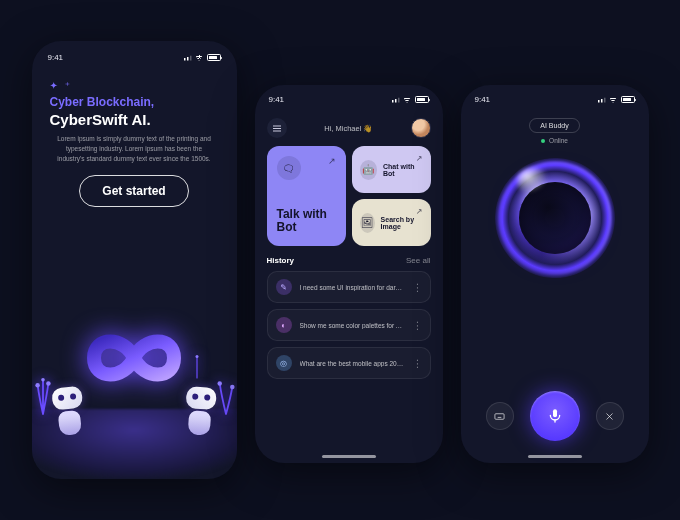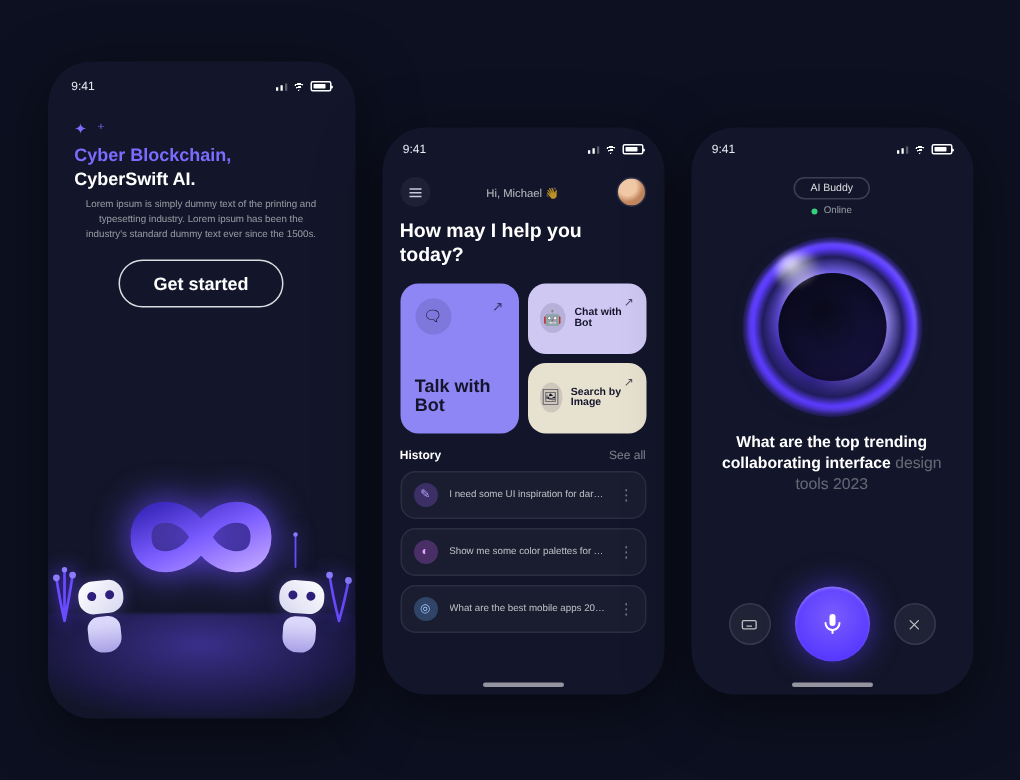--- a/index.html
+++ b/index.html
@@ -38,21 +38,21 @@
     clip-path: polygon(0 0, 100% 0, 50% 100%);
   }
   .batt { width:14px; height:7px; border:1px solid #fff; border-radius:1.5px; position:relative; }
   .batt::after{content:"";position:absolute;right:-2px;top:1.5px;width:1.5px;height:2px;background:#fff;border-radius:0 1px 1px 0;}
   .batt::before{content:"";position:absolute;inset:1px 3px 1px 1px;background:#fff;border-radius:.5px;}
 
   
   .p1-content { padding: 6px 18px 0; }
   .sparkle { color:#7a6cff; font-size:10px; letter-spacing:2px; margin-bottom:4px;}
   .tagline { color:#7a6cff; font-weight:600; font-size:12px; margin-bottom:2px; }
-  .title { font-weight:800; font-size:12px; margin-bottom:6px; }
+  .title { font-weight:800; font-size:15px; margin-bottom:6px; }
   .desc { font-size:6.5px; line-height:1.5; color:rgba(255,255,255,.55); text-align:center; padding:0 6px; margin-bottom:12px;}
   .cta { display:block; margin:0 auto; border:1px solid rgba(255,255,255,.85); background:transparent; color:#fff; font-size:12px; font-weight:600; padding:8px 22px; border-radius:20px; cursor:pointer; }
   .p1-art { position:absolute; left:0; right:0; bottom:0; height:220px; }
   .ground { position:absolute; bottom:0; left:-10%; right:-10%; height:70px; background:radial-gradient(ellipse at 50% 30%, #3a2f8a 0%, #1a1840 60%, transparent 75%); filter:blur(1px);}
   .ribbon { position:absolute; left:50%; top:45%; width:120px; height:80px; transform:translate(-50%,-50%);}
   .ribbon svg { width:100%; height:100%; filter: drop-shadow(0 0 12px #6a4cff);}
   .bot { position:absolute; width:46px; height:56px; }
   .bot.left { left:14px; bottom:36px; transform:rotate(-6deg);}
   .bot.right { right:14px; bottom:36px; transform:scaleX(-1) rotate(-4deg);}
   .bot-head { width:30px; height:22px; background:linear-gradient(135deg,#fff,#d7d7f0); border-radius:10px; margin:0 auto; position:relative; box-shadow:0 0 10px rgba(130,100,255,.4);}
@@ -196,21 +196,20 @@
       <span class="batt"></span>
     </div>
   </div>
   <div class="p2-bar">
     <div class="menu-btn">
         <span></span>
       </div>
     <div class="greet">Hi, Michael 👋</div>
     <div class="avatar"></div>
   </div>
-  <div class="prompt">How may I help you today?</div>
   <div class="cards">
     <div class="card-lg">
       <div class="ic-circ">🗨</div>
       <span class="c-arrow">↗</span>
       <div class="c-lg-txt">Talk with Bot</div>
     </div>
     <div class="card-sm">
       <div class="ic-circ">🤖</div>
       <span class="c-sm-txt">Chat with Bot</span>
       <span class="c-arrow">↗</span>
@@ -255,23 +254,20 @@
   <div class="p3-top">
     <div class="chip">AI Buddy</div>
     <div class="status-dot">Online</div>
   </div>
   <div class="orb">
     <div class="orb-ring"></div>
       <div class="orb-ring2"></div>
       <div class="orb-core"></div>
       <div class="orb-hl"></div>
   </div>
-  <div class="question">
-    <span>What are the top trending collaborating interface</span><span class="fade"> design tools 2023</span>
-  </div>
   <div class="p3-bottom">
     <div class="sm-btn">
       <svg class="kb-svg" viewBox="0 0 24 24" fill="none" stroke="rgba(255,255,255,.7)" stroke-width="2">
           <rect x="2" y="6" width="20" height="12" rx="2"></rect>
           <path d="M6 10h0 M10 10h0 M14 10h0 M18 10h0 M8 14h8"></path>
         </svg>
     </div>
     <div class="mic-btn">
       <svg class="mic-svg" viewBox="0 0 24 24" fill="#fff">
           <rect x="9" y="2" width="6" height="12" rx="3"></rect>

